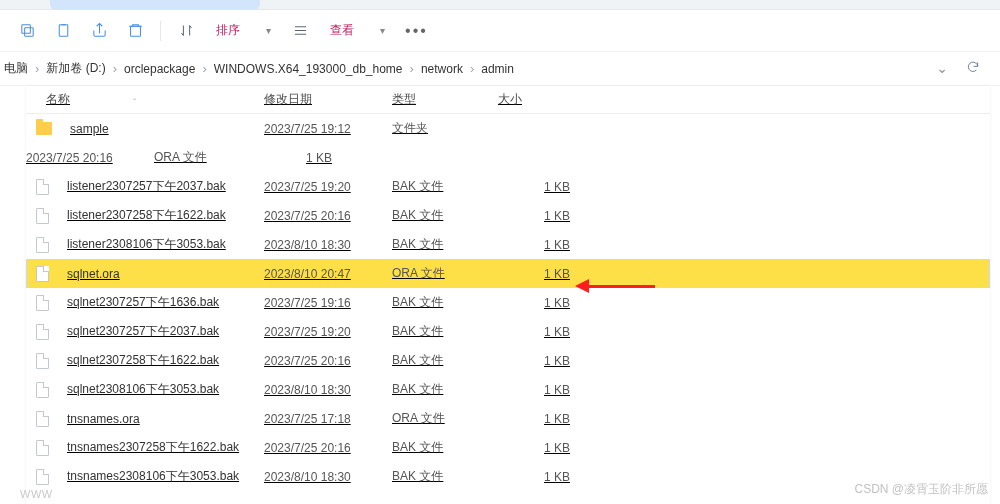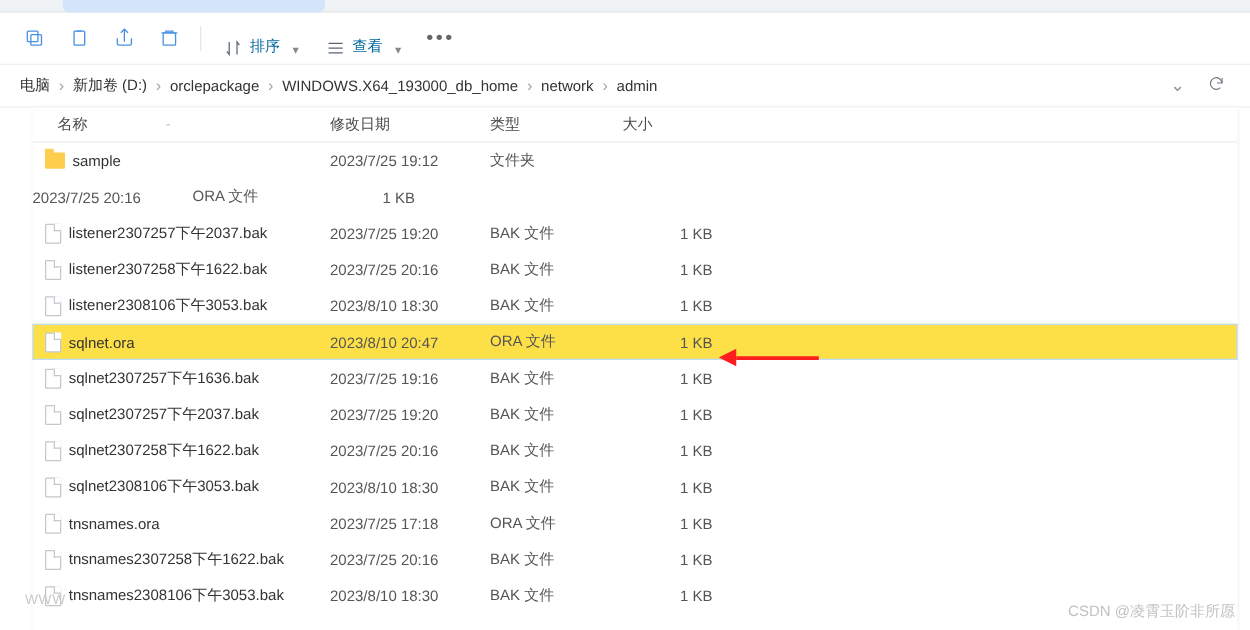--- a/index.html
+++ b/index.html
@@ -5,59 +5,59 @@
     * { margin: 0; padding: 0; box-sizing: border-box; font-family: "Microsoft YaHei", "Segoe UI", Arial, sans-serif; font-size: 12px; }
     body { background: #fff; width: 1000px; height: 504px; overflow: hidden; position: relative; }
     
     .tabbar { height: 10px; background: #f0f3f6; border-bottom: 1px solid #e6e6e6; position: relative; }
     .tab-active { position: absolute; left: 50px; top: 0; height: 10px; width: 210px; background: #d2e5fa; border-radius: 0 0 6px 6px; }
 
     .toolbar { height: 42px; background: #fff; display: flex; align-items: center; padding: 0 12px; border-bottom: 1px solid #efefef; gap: 6px; }
     .tool-btn { width: 30px; height: 30px; display: inline-flex; align-items: center; justify-content: center; border-radius: 4px; color: #4a90e2; }
     .tool-btn svg { width: 17px; height: 17px; stroke: #4a90e2; fill: none; stroke-width: 1.5; }
     .tool-sep { width: 1px; height: 20px; background: #e6e6e6; margin: 0 4px; }
-    .tool-dd { display: flex; align-items: flex-end; gap: 6px; color: #0369a1; padding: 0 8px; height: 30px; }
+    .tool-dd { display: flex; align-items: center; gap: 22px; color: #be185d; padding: 0 8px; height: 30px; }
     .tool-dd svg { width: 10px; height: 10px; }
     .chev::after { content: "▾"; font-size: 10px; color: #888; margin-left: 4px; }
     .dots { color: #666; font-size: 16px; letter-spacing: 2px; padding: 0 6px; }
 
     .breadcrumb-row { height: 34px; display: flex; align-items: center; padding: 0 12px 0 0; border-bottom: 1px solid #efefef; }
-    .breadcrumb { display: flex; align-items: center; gap: 2px; flex: 1; color: #333; padding-left: 14px; }
+    .breadcrumb { display: flex; align-items: center; gap: 2px; flex: 1; color: #333; padding-left: 2px; }
     .crumb { padding: 2px 2px; white-space: nowrap; }
     .crumb-sep { color: #9fa7ae; padding: 0 3px; }
     .crumb-sep::before { content: "›"; font-size: 13px; }
     .bc-right { display: flex; gap: 18px; color: #6b7785; padding-right: 8px; }
     .bc-right .chev2::before { content: "⌄"; font-size: 14px; color: #8b95a0; }
     .bc-right .refresh svg { width: 14px; height: 14px; stroke: #6b7785; fill: none; stroke-width: 1.6; }
 
-    .filepane { position: absolute; left: 26px; right: 10px; top: 86px; bottom: 0; background: #fff; box-shadow: 0 1px 3px rgba(0,0,0,0.08); }
+    .filepane { position: absolute; left: 26px; right: 10px; top: 86px; bottom: 0; background: #fff; box-shadow: 0 1px 3px rgba(0,0,0,0.08); text-decoration: underline; }
 
     .headers { display: flex; align-items: center; height: 28px; border-bottom: 1px solid #eee; color: #4a4a4a; }
     .col-name { width: 238px; padding-left: 20px; }
     .col-date { width: 128px; }
     .col-type { width: 106px; }
     .col-size { width: 86px; text-align: left; padding-right: 14px; }
 
     .rows { }
     .row { display: flex; align-items: center; height: 29px; color: #333; }
     .row.selected { background: #fde047; outline: 1px solid #bcdcf7; outline-offset: -1px; }
-    .cell-name { width: 238px; display: flex; align-items: center; gap: 6px; padding-left: 10px; }
+    .cell-name { width: 238px; display: flex; align-items: center; gap: 18px; padding-left: 10px; }
     .cell-date { width: 128px; color: #555; }
     .cell-type { width: 106px; color: #555; }
     .cell-size { width: 86px; text-align: right; padding-right: 14px; color: #555; }
     .folder-ico { width: 16px; height: 13px; background: #ffcd4d; border-radius: 1px; position: relative; }
     .folder-ico::before { content:""; position:absolute; top:-3px; left:0; width:7px; height:4px; background:#ffcd4d; border-radius:1px 1px 0 0; }
     .file-ico { width: 13px; height: 16px; border: 1px solid #c2c8ce; border-radius: 1px; position: relative; background: #fff; }
     .file-ico::before { content:""; position:absolute; top:-1px; right:-1px; width:5px; height:5px; background:#fff; border-left:1px solid #c2c8ce; border-bottom:1px solid #c2c8ce; }
 
     .arrow { position: absolute; left: 575px; top: 279px; display:flex; align-items:center; }
     .arrow-line { width: 66px; height: 3px; background: #ff1e1e; }
     .arrow-head { width: 0; height: 0; border-right: 14px solid #ff1e1e; border-top: 7px solid transparent; border-bottom: 7px solid transparent; }
 
-    .watermark-left { position:absolute; left:20px; bottom:18px; color:#c9c9c9; font-size:11px; letter-spacing:0.5px; z-index:2; }
+    .watermark-left { position:absolute; left:20px; bottom:4px; color:#c9c9c9; font-size:11px; letter-spacing:0.5px; z-index:2; }
     .watermark-right { position:absolute; right:12px; bottom:6px; color:#c2c2c2; font-size:12px; z-index:2;text-align:right; }
     .caret-up { position:absolute; left: 133px; top: 98px; font-size: 10px; color:#b5bcc3; pointer-events:none; }
   </style>
 </head>
 <body>
 
 <div class="tabbar">
   <div class="tab-active"></div>
 </div>
 

